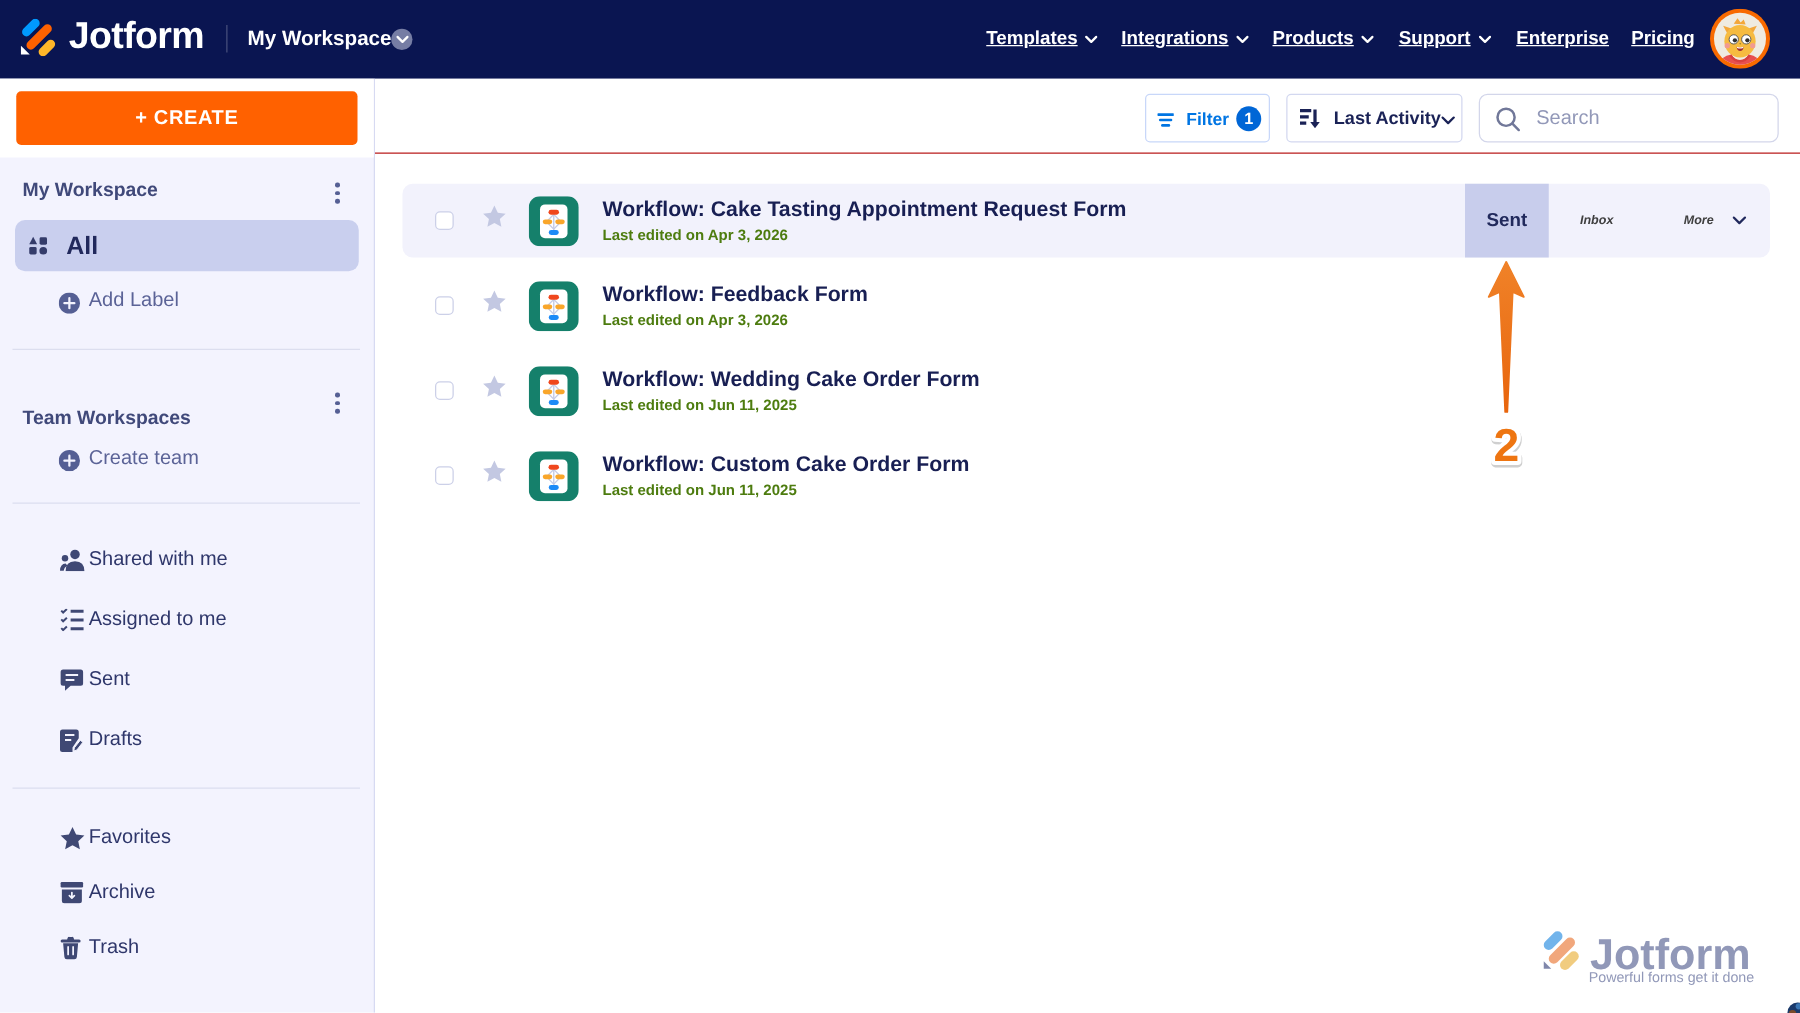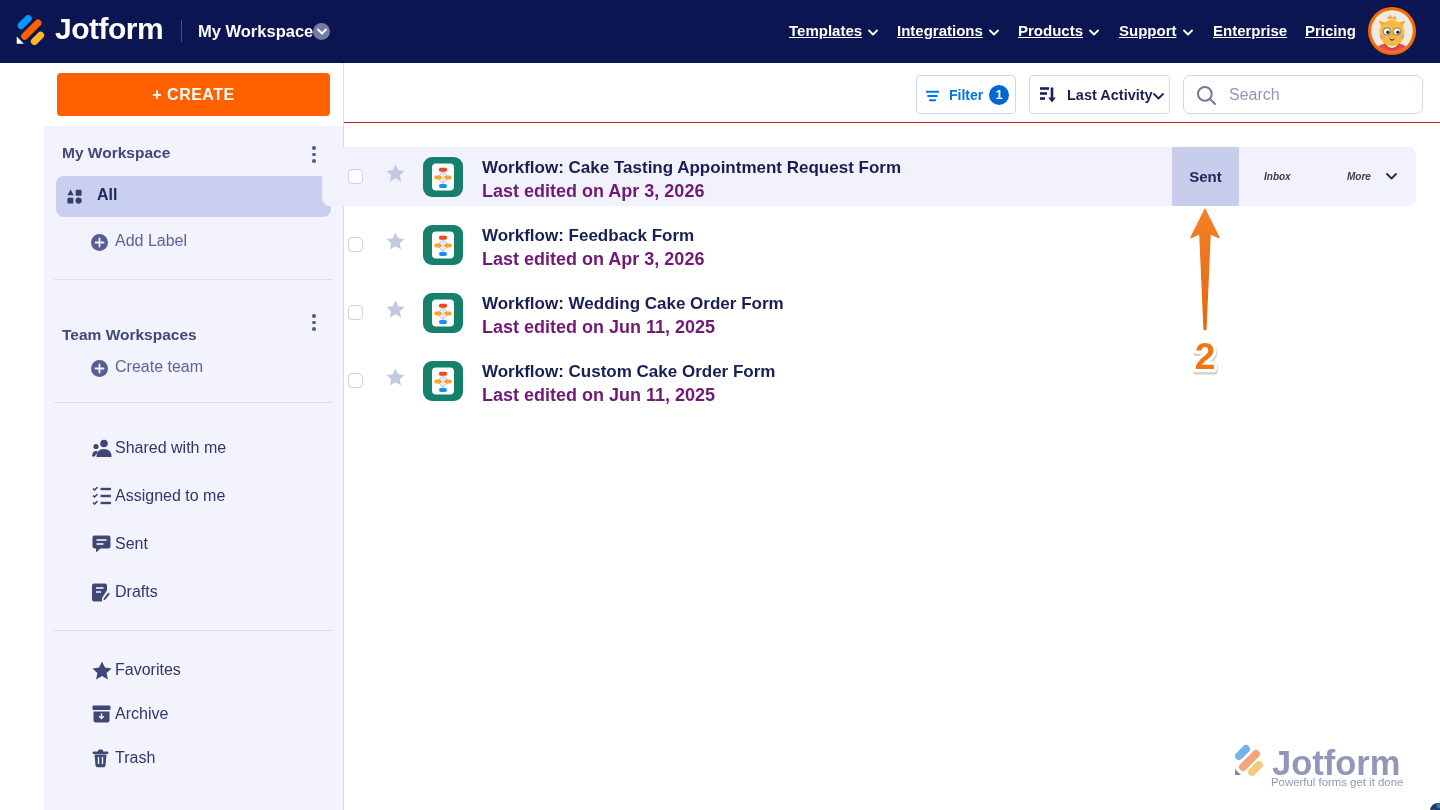--- a/index.html
+++ b/index.html
@@ -27,46 +27,46 @@
 .filterbtn { left:616px; width:100px; border-color:#c8d7f9; }
 .filterbtn .ftxt { position:absolute; left:32px; top:11px; color:#0075e3; font-size:14px; font-weight:bold; }
 .fbadge { position:absolute; left:72px; top:9px; width:20px; height:20px; border-radius:50%;
   background:#0066d6; color:#fff; font-size:13px; font-weight:bold; text-align:center; line-height:20px; }
 .sortbtn { left:729px; width:141px; }
 .sortbtn .stxt { position:absolute; left:37px; top:11px; color:#1a2256; font-size:14.5px; font-weight:bold; }
 .searchbox { left:883px; width:240px; border-radius:7px; border-color:#d3d6ea; }
 .searchbox .ph { position:absolute; left:45px; top:10px; color:#9298b8; font-size:16px; }
 
 .side { position:absolute; left:0; top:63px; width:300px; height:747px;
-  background:#f3f3fe; border-right:1px solid #d7daf2;margin-left:44px; }
+  background:#f3f3fe; border-right:1px solid #d7daf2; }
 .createband { position:absolute; left:0; top:0; width:299px; height:63px; background:#fff; }
 .createbtn { position:absolute; left:13px; top:10px; width:273px; height:43px;
   background:#ff6100; border-radius:4px; color:#fff; font-size:16px; font-weight:bold;
   text-align:center; line-height:43px; letter-spacing:0.5px; }
 .sheader { position:absolute; left:18px; color:#40497a; font-size:15.5px; font-weight:bold; }
 .kebab { position:absolute; left:268px; width:4px; }
 .kebab i { display:block; width:3.5px; height:3.5px; border-radius:50%; background:#555f94; margin-bottom:3px; }
 .allrow { position:absolute; left:12px; top:113px; width:275px; height:41px;
   background:#c9cfee; border-radius:8px; }
-.allrow .t { position:absolute; left:41px; top:10px; color:#21295c; font-size:16px; font-weight:bold; }
+.allrow .t { position:absolute; left:41px; top:10px; color:#21295c; font-size:20px; font-weight:bold; }
 .pluslink { position:absolute; left:47px; }
 .pluslink .txt { position:absolute; left:24px; top:-2px; color:#5b6397; font-size:16px; white-space:nowrap; }
 .sdiv { position:absolute; left:10px; width:278px; height:1px; background:#dcdeef; }
 .sitem { position:absolute; left:48px; color:#2f376b; font-size:16px; white-space:nowrap; }
 .sitem svg { position:absolute; left:0; top:0; }
 .sitem .txt { position:absolute; left:23px; top:0px; }
 
 .row { position:absolute; left:322px; width:1094px; height:59px; }
 .row1bg { background:#f2f2fc; border-radius:8px; }
 .cb { position:absolute; left:26px; top:22px; width:15px; height:15px; border:1.5px solid #ccd0e8;
   border-radius:4px; background:#fff; }
 .star { position:absolute; left:64px; top:17px; }
 .tile { position:absolute; left:101px; top:9.5px; }
 .rtitle { position:absolute; left:160px; top:11px; color:#181f53; font-size:17px; font-weight:bold; white-space:nowrap; }
-.rsub { position:absolute; left:160px; top:34px; color:#701a75; font-size:18px; font-weight:bold; white-space:nowrap; }
+.rsub { position:absolute; left:160px; top:34px; color:#4d7c0f; font-size:12px; font-weight:bold; white-space:nowrap; }
 .editblk { position:absolute; left:850px; top:0; width:67px; height:59px; background:#c8cdec;
   color:#21295c; font-size:15px; font-weight:bold; text-align:center; line-height:59px; }
 .actlbl { position:absolute; top:0; height:59px; color:#404040; font-size:10px; font-weight:bold; line-height:59px;font-style:italic; }
 
 .annot { position:absolute; left:1180px; top:206px; }
 
 .wm { position:absolute; left:1232px; top:740px; }
 .corner { position:absolute; left:1429px; top:799px; width:11px; height:11px; }
 </style>
 </head>

